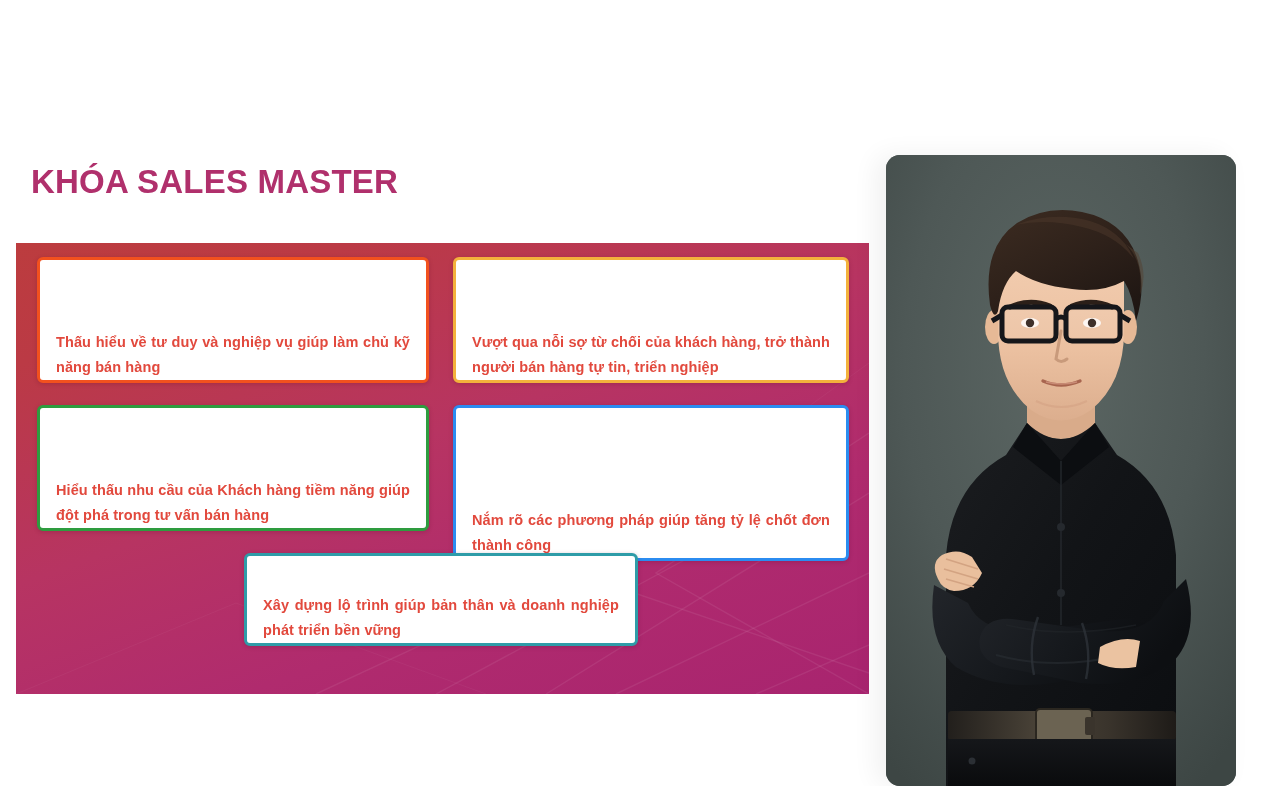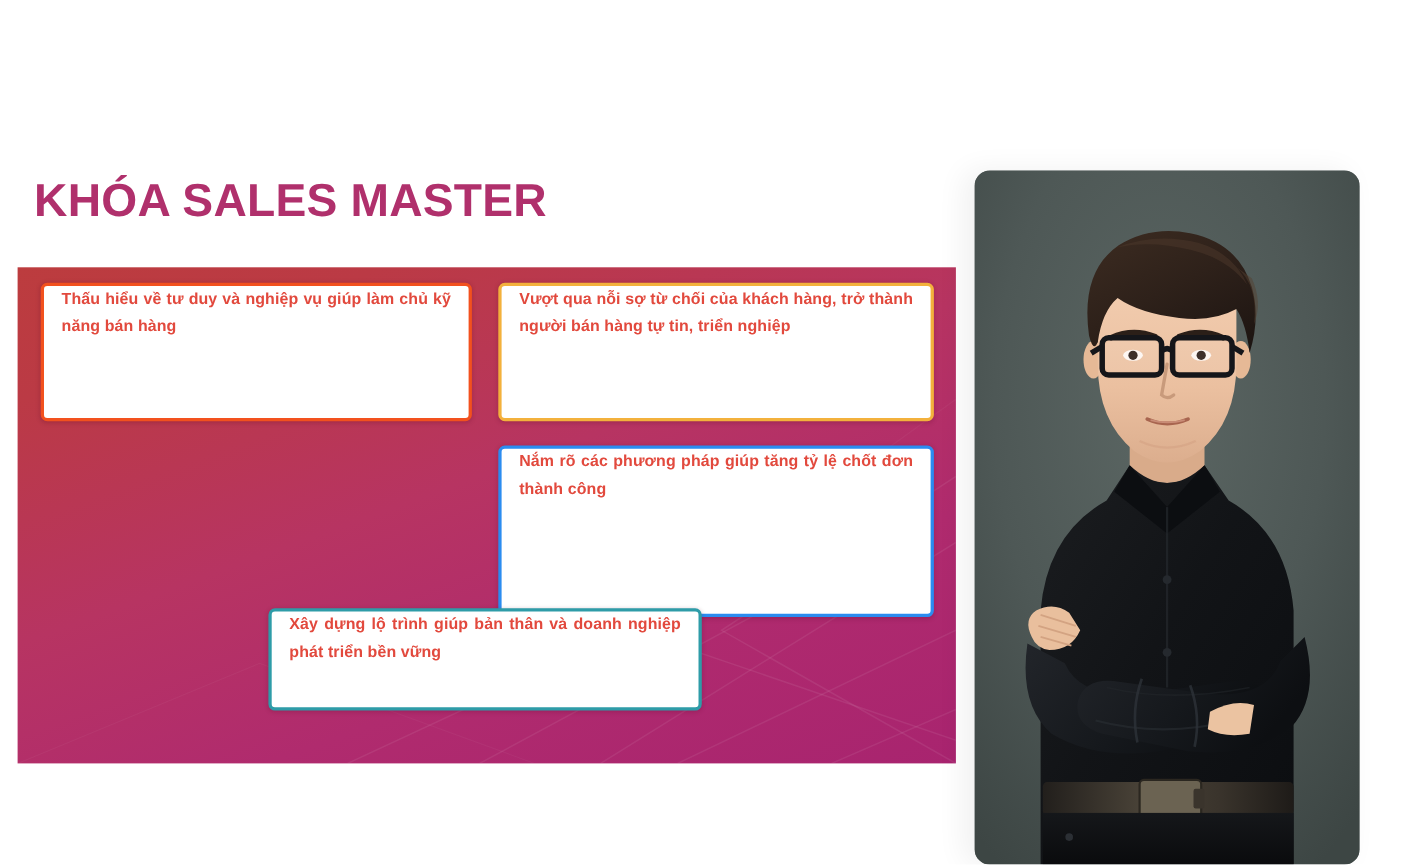--- a/index.html
+++ b/index.html
@@ -15,21 +15,21 @@
     font-family: "Liberation Sans", sans-serif;
     background: #ffffff;
   }
 
   
   .page-title {
     position: absolute;
     left: 31px;
     top: 156px;
     font-family: "Liberation Sans", sans-serif;
-    font-size: 42px;
+    font-size: 33px;
     font-weight: 700;
     letter-spacing: 0.2px;
     color: #b0306c;
     line-height: 52px;
     white-space: nowrap;
   }
 
   
   .benefit-panel {
     position: absolute;
@@ -48,21 +48,21 @@
     opacity: 0.5;
   }
 
   
   .card {
     position: absolute;
     background: #ffffff;
     border-radius: 6px;
     box-sizing: border-box;
     display: flex;
-    align-items: flex-start;
+    align-items: flex-end;
     box-shadow: 0 1px 4px rgba(90, 10, 40, 0.25);
   }
   .card-text {
     font-family: "Liberation Sans", sans-serif;
     font-size: 14.5px;
     font-weight: 700;
     color: #e2493d;
     line-height: 25px;
     text-align: justify;
     text-justify: inter-word;
@@ -114,20 +114,23 @@
   </svg>
 
   <div class="card card-1">
     <div class="card-text">Thấu hiểu về tư duy và nghiệp vụ giúp làm chủ kỹ năng bán hàng</div>
   </div>
 
   <div class="card card-2">
     <div class="card-text">Vượt qua nỗi sợ từ chối của khách hàng, trở thành người bán hàng tự tin, triển nghiệp</div>
   </div>
 
+  <div class="card card-3">
+    <div class="card-text">Hiểu thấu nhu cầu của Khách hàng tiềm năng giúp đột phá trong tư vấn bán hàng</div>
+  </div>
 
   <div class="card card-4">
     <div class="card-text">Nắm rõ các phương pháp giúp tăng tỷ lệ chốt đơn thành công</div>
   </div>
 
   <div class="card card-5">
     <div class="card-text">Xây dựng lộ trình giúp bản thân và doanh nghiệp phát triển bền vững</div>
   </div>
 
 </div>

